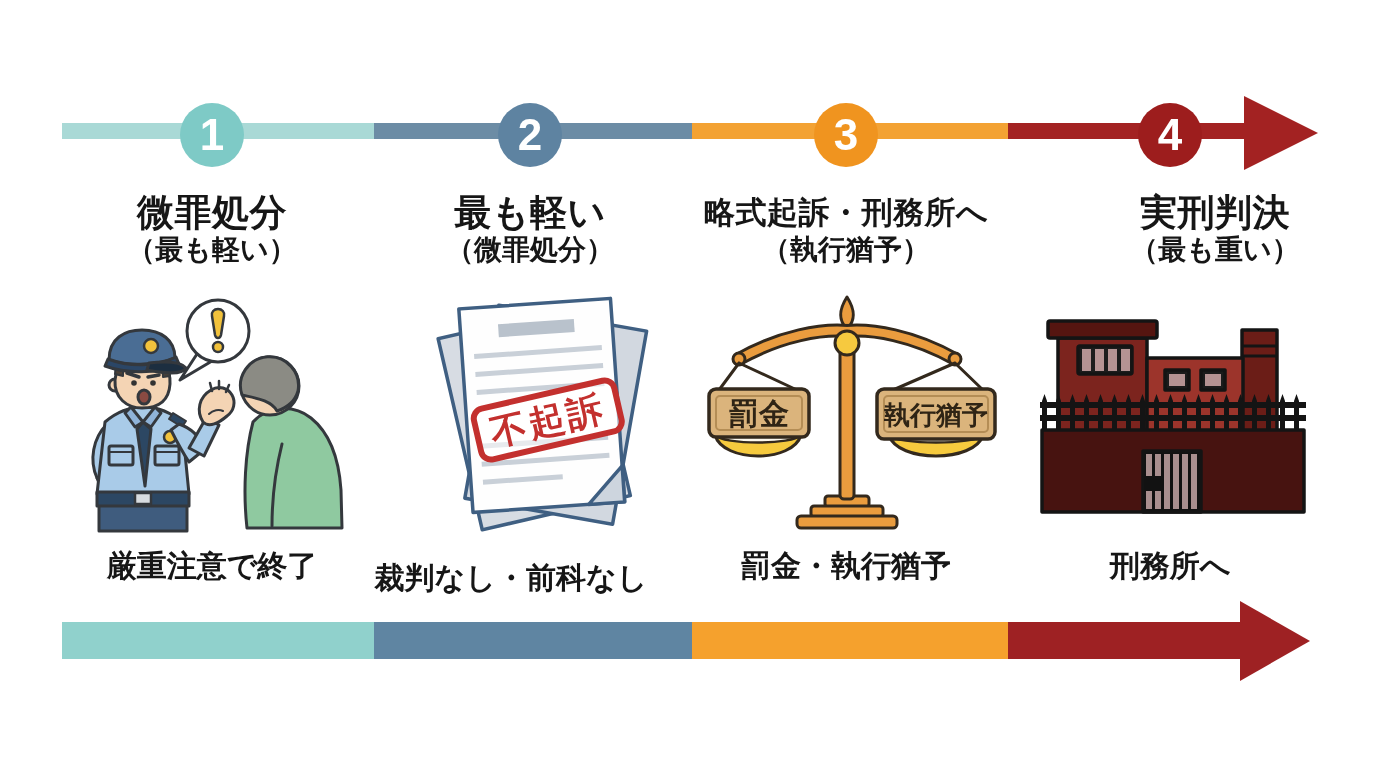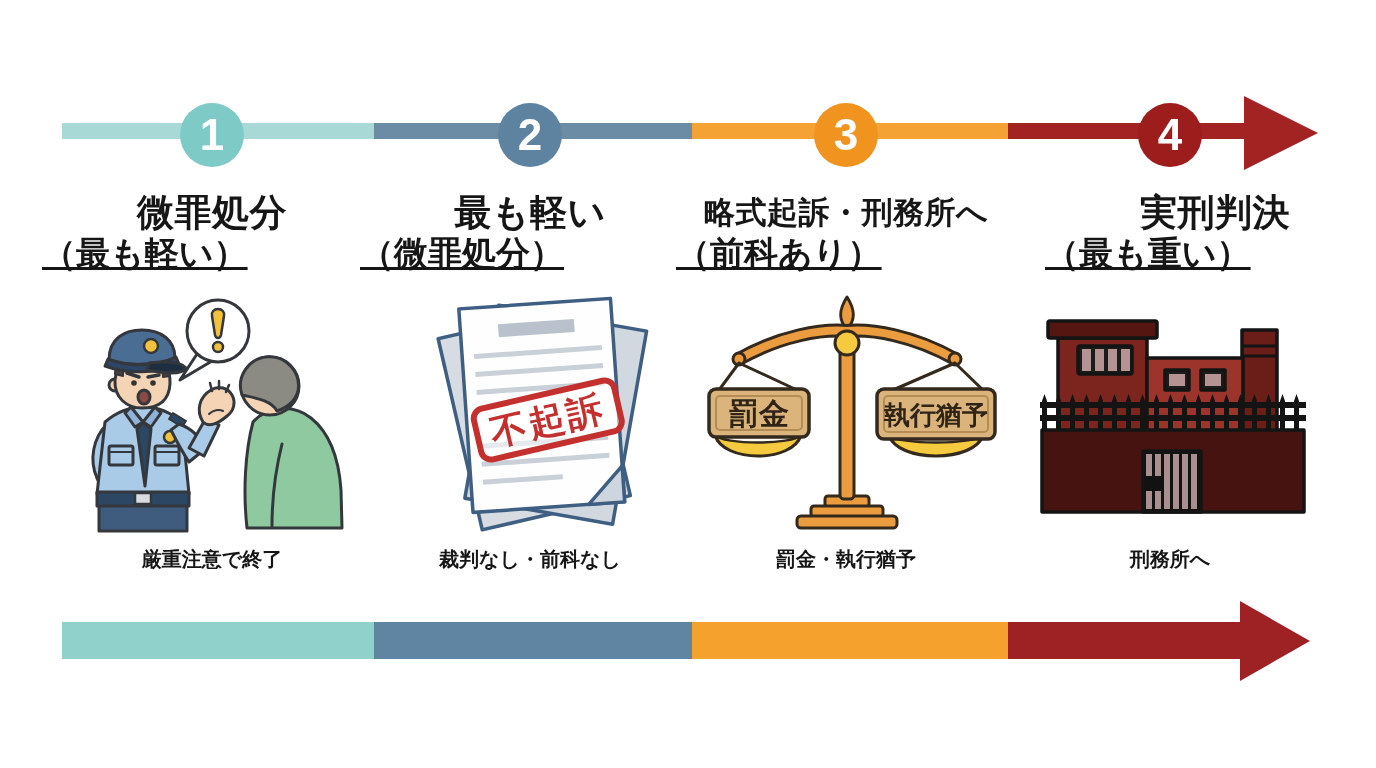--- a/index.html
+++ b/index.html
@@ -27,31 +27,31 @@
   .step-circle.s0 { left:180px; }
   .step-circle.s1 { left:498px; }
   .step-circle.s2 { left:814px; }
   .step-circle.s3 { left:1138px; }
   
   .step-title {
     position:absolute; top:188px; width:340px; text-align:center;
     font-size:37px; font-weight:800; letter-spacing:0.5px; white-space:nowrap;
   }
   .step-sub {
-    position:absolute; top:231px; width:340px; text-align:left;
-    font-size:34px; font-weight:800; white-space:nowrap;text-decoration:underline;
+    position:absolute; top:231px; width:340px; text-align:center;
+    font-size:28px; font-weight:800; white-space:nowrap;
   }
   .t0 { left:42px; }  .t1 { left:360px; } .t2 { left:676px; } .t3 { left:1045px; }
   .step-title.t2 { font-size:31px; top:192px; }
   
   .step-caption {
     position:absolute; top:546px; width:360px; text-align:center;
-    font-size:20px; font-weight:800; white-space:nowrap;
-  }
-  .c0 { left:32px; } .c1 { left:350px; } .c2 { left:666px; } .c3 { left:990px; }
+    font-size:30px; font-weight:800; white-space:nowrap;
+  }
+  .c0 { left:32px; } .c1 { left:331px;margin-top:12px; } .c2 { left:666px; } .c3 { left:990px; }
   
   .ba-seg { position:absolute; top:622px; height:37px; }
   .ba-seg.s0 { left:62px;   width:312px; }
   .ba-seg.s1 { left:374px;  width:318px; }
   .ba-seg.s2 { left:692px;  width:316px; }
   .ba-seg.s3 { left:1008px; width:232px; }
   .ba-head {
     position:absolute; left:1240px; top:601px; width:0; height:0;
     border-top:40px solid transparent; border-bottom:40px solid transparent;
     border-left:70px solid #9e2123;
@@ -87,21 +87,21 @@
     <div class="step-circle s3" style="background-color: rgb(157, 29, 29);">
         <span>4</span>
       </div>
   </div>
 
   <div class="step-title t0">微罪処分</div>
   <div class="step-sub   t0">（最も軽い）</div>
   <div class="step-title t1">最も軽い</div>
   <div class="step-sub   t1">（微罪処分）</div>
   <div class="step-title t2">略式起訴・刑務所へ</div>
-  <div class="step-sub   t2">（前科あり）</div>
+  <div class="step-sub   t2">（執行猶予）</div>
   <div class="step-title t3">実刑判決</div>
   <div class="step-sub   t3">（最も重い）</div>
 
   <svg id="illus-police" class="illus" width="280" height="240" viewBox="0 0 280 240">
     <g stroke="#34383d" stroke-width="3" stroke-linejoin="round" stroke-linecap="round">
 
       <g>
         <path d="M112,58 L95,84 L127,65 Z" fill="#ffffff"></path>
         <circle cx="133" cy="35" r="31" fill="#ffffff"></circle>
       </g>

